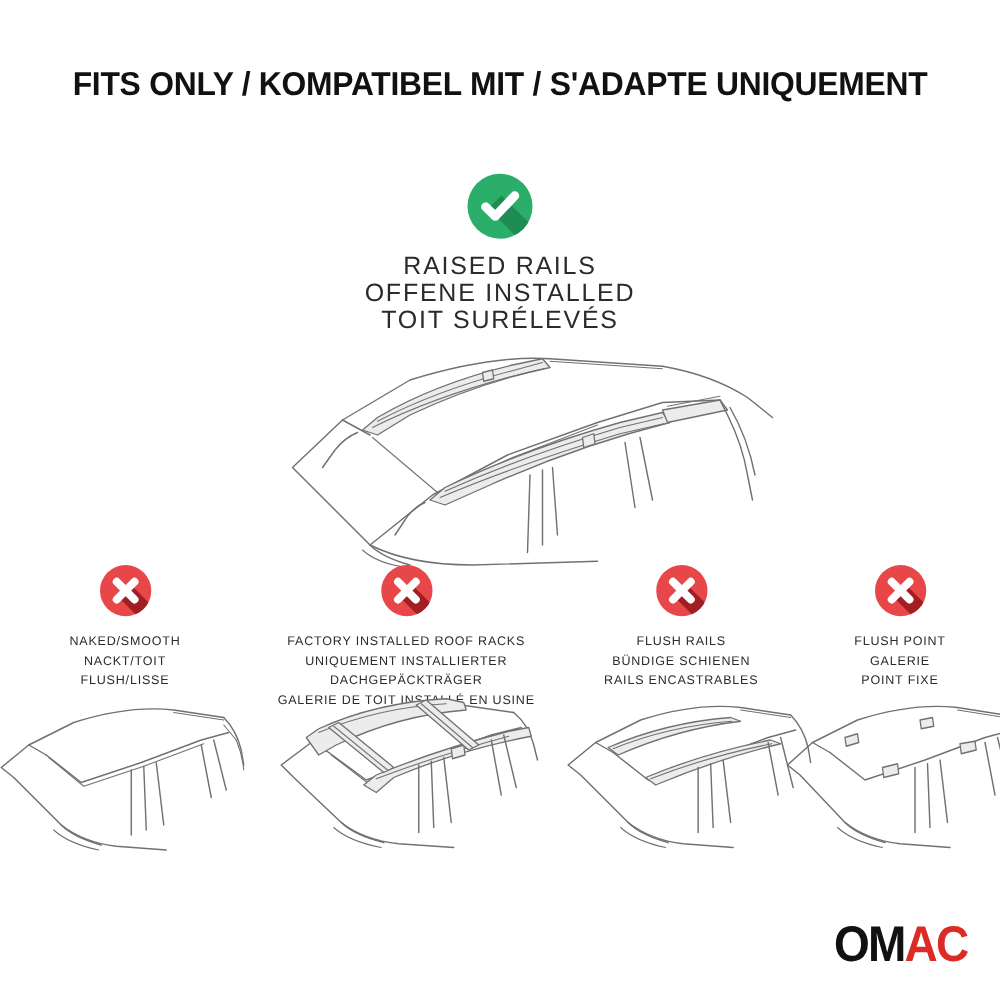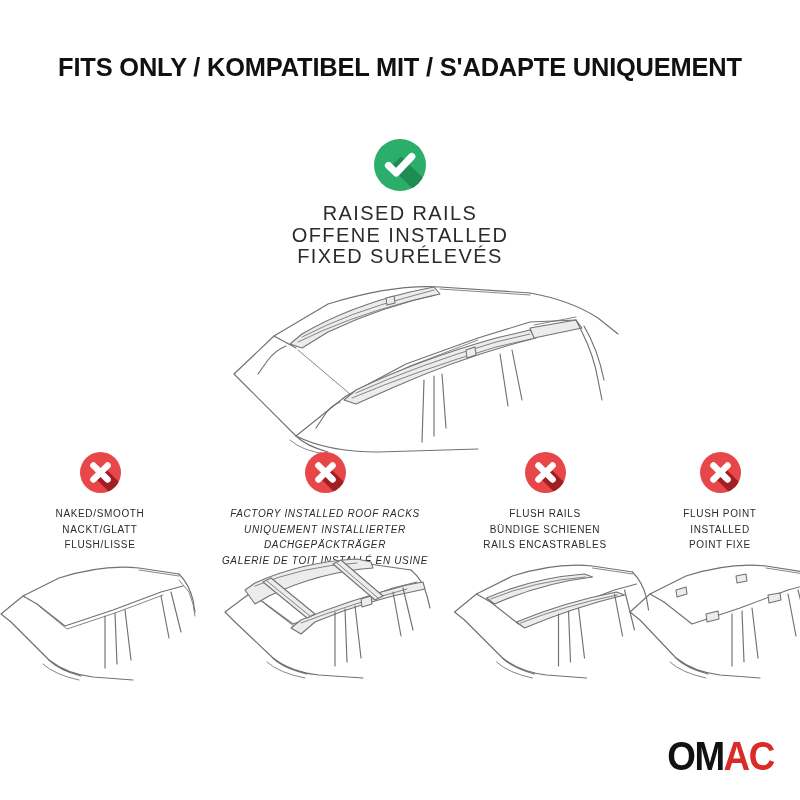--- a/index.html
+++ b/index.html
@@ -137,21 +137,21 @@
     white-space: nowrap;
   }
   .col-illustration {
     position: absolute;
     left: 50%;
     transform: translateX(-50%);
   }
 
   
   .bottom-col.c0 { width: 200px; }
-  .bottom-col.c1 { width: 250px; font-style: italic; }
+  .bottom-col.c1 { width: 250px; }
   .bottom-col.c2 { width: 190px; }
   .bottom-col.c3 { width: 160px; }
 
   .bottom-col.c0 .col-illustration { top: 104px; width: 206px; height: 128px; margin-left: -4px; }
   .bottom-col.c1 .col-illustration { top: 94px;  width: 236px; height: 136px; margin-left: 4px; }
   .bottom-col.c2 .col-illustration { top: 100px; width: 205px; height: 130px; margin-left: 4px; }
   .bottom-col.c3 .col-illustration { top: 100px; width: 192px; height: 130px; margin-left: 0px; }
 
   
   #brand-logo {
@@ -181,21 +181,21 @@
 <div id="main-status-icon" class="status-icon good">
   <div class="flat-shadow"></div>
   <svg viewBox="0 0 52 52">
     <path d="M14.5 26.5 L22.2 34.0 L37.8 17.6" fill="none" stroke="#ffffff" stroke-width="7.2" stroke-linecap="round" stroke-linejoin="round"></path>
   </svg>
 </div>
 
 <div id="main-label">
   <div>RAISED RAILS</div>
   <div>OFFENE INSTALLED</div>
-  <div>FIXED SURÉLEVÉS</div>
+  <div>TOIT SURÉLEVÉS</div>
 </div>
 
 <svg id="main-illustration" viewBox="0 0 445 178">
   <g class="line-art">
 
     <path d="M118 72 L96 60 L56 98 L70 112 L118 160 Q150 176 200 176 L300 173"></path>
     <path d="M96 60 L150 28 Q215 8 262 11 L352 17"></path>
     <path d="M352 17 Q392 24 420 42 L440 58"></path>
     <path d="M118 160 L168 120 L228 88 L300 62 L352 46 L398 44"></path>
 
@@ -236,21 +236,21 @@
 
   <div class="bottom-col c0">
     <div class="status-icon bad">
       <div class="flat-shadow"></div>
       <svg viewBox="0 0 41 41">
         <path d="M13.4 13.4 L27.6 27.6 M27.6 13.4 L13.4 27.6" fill="none" stroke="#ffffff" stroke-width="6.4" stroke-linecap="round"></path>
       </svg>
     </div>
     <div class="col-label">
       <div>NAKED/SMOOTH</div>
-      <div>NACKT/GLATT</div>
+      <div>NACKT/TOIT</div>
       <div>FLUSH/LISSE</div>
     </div>
     <svg class="col-illustration" viewBox="0 0 206 128">
       <g class="line-art">
         <path d="M44 48 L30 40 L8 58 L18 66 L56 104 Q74 118 100 121 L140 124"></path>
         <path d="M30 40 L66 22 Q110 8 146 12 L186 18"></path>
         <path d="M186 18 Q196 28 200 44 L202 56"></path>
         <path d="M44 48 L72 70 L120 54 L168 36 L190 30"></path>
         <path class="thin" d="M46 50 L74 73 L122 57 L170 39"></path>
         <path class="thin" d="M146 14 L186 20"></path>
@@ -351,21 +351,21 @@
 
   <div class="bottom-col c3">
     <div class="status-icon bad">
       <div class="flat-shadow"></div>
       <svg viewBox="0 0 41 41">
         <path d="M13.4 13.4 L27.6 27.6 M27.6 13.4 L13.4 27.6" fill="none" stroke="#ffffff" stroke-width="6.4" stroke-linecap="round"></path>
       </svg>
     </div>
     <div class="col-label">
       <div>FLUSH POINT</div>
-      <div>INSTALLED</div>
+      <div>GALERIE</div>
       <div>POINT FIXE</div>
     </div>
     <svg class="col-illustration" viewBox="0 0 192 130">
       <g class="line-art">
         <path d="M40 50 L26 42 L6 60 L16 68 L52 106 Q70 120 96 123 L136 126"></path>
         <path d="M26 42 L62 24 Q106 10 142 14 L180 20"></path>
         <path d="M180 20 Q190 30 194 46 L196 58"></path>
         <path d="M40 50 L68 72 L116 56 L164 38 L186 32"></path>
         <path class="thin" d="M142 16 L180 22"></path>
 

